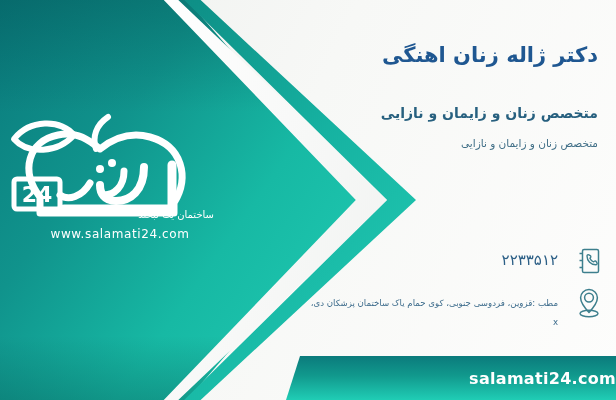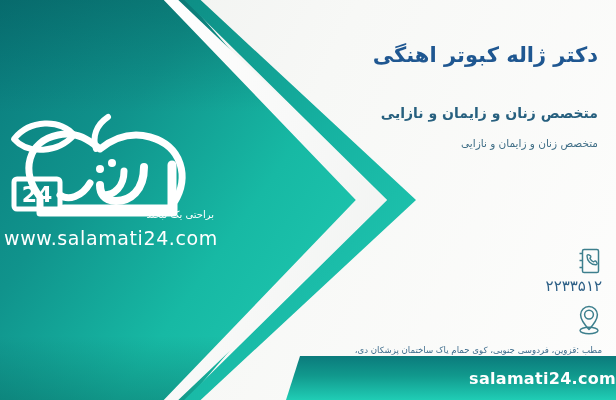--- a/index.html
+++ b/index.html
@@ -60,22 +60,22 @@
     clip-path:polygon(0 0,16px 0,100% 50%,16px 100%,0 100%,88% 50%);
     filter:drop-shadow(3px 2px 4px rgba(0,0,0,.20));
   }
 
   
   .logo-wrap{
     position:absolute;left:4px;top:105px;width:232px;height:165px;
   }
   .logo-wrap svg{display:block;width:232px;height:140px;}
   .logo-url{
-    position:absolute;left:0;top:122px;width:232px;text-align:left;
-    color:#ffffff;font-size:19px;letter-spacing:.6px;
+    position:absolute;left:0;top:122px;width:232px;text-align:center;
+    color:#ffffff;font-size:12px;letter-spacing:.6px;
     font-family:"DejaVu Sans","Liberation Sans",sans-serif;
     direction:ltr;
   }
   .logo-tag{
     position:absolute;right:22px;top:104px;
     color:#ffffff;font-size:10px;letter-spacing:1px;
     font-family:"DejaVu Sans",sans-serif;
   }
 
   
@@ -95,22 +95,22 @@
   .doc-spec2{
     position:absolute;right:18px;top:137px;width:270px;
     color:#3f6e86;font-size:10.5px;line-height:1.3;
   }
 
   
   .contact{
     position:absolute;right:14px;top:248px;width:286px;
   }
   .crow{
-    display:flex;flex-direction:column;align-items:flex-start;
-    justify-content:flex-start;margin-bottom:10px;
+    display:flex;flex-direction:row;align-items:flex-start;
+    justify-content:flex-start;margin-bottom:10px;gap:10px;
   }
   .cicon{
     width:26px;height:30px;flex:0 0 26px;margin-left:8px;
     display:flex;align-items:flex-start;justify-content:center;
   }
   .ctext{
     flex:1 1 auto;text-align:right;color:#2b5f86;
     padding-top:3px;
   }
   .phone-num{font-size:15px;letter-spacing:.5px;color:#2c5f86;}
@@ -160,27 +160,27 @@
       <path d="M140,62 C140,86 126,96 112,96 C100,96 96,88 96,80" fill="none" stroke="#ffffff" stroke-width="8" stroke-linecap="round"></path>
       <path d="M120,66 C120,82 110,90 100,90" fill="none" stroke="#ffffff" stroke-width="7" stroke-linecap="round"></path>
       <circle cx="96" cy="64" r="4" fill="#ffffff"></circle>
       <circle cx="108" cy="58" r="4" fill="#ffffff"></circle>
       <path d="M86,78 C78,92 64,96 56,90" fill="none" stroke="#ffffff" stroke-width="7" stroke-linecap="round"></path>
 
       <rect x="10" y="74" width="46" height="30" rx="3" fill="none" stroke="#ffffff" stroke-width="5"></rect>
       <text x="33" y="97" text-anchor="middle" fill="#ffffff" font-family="DejaVu Sans, sans-serif" font-size="22" font-weight="bold">24</text>
     </svg>
 
-    <div class="logo-tag">براحتی یک لبخند</div>
+    <div class="logo-tag">ساختمان یک لبخند</div>
     <div class="logo-url">www.salamati24.com</div>
   </div>
 
   <div class="content">
 
-    <div class="doc-name">دکتر ژاله کبوتر اهنگی</div>
+    <div class="doc-name">دکتر ژاله زنان اهنگی</div>
 
     <div class="doc-spec">متخصص زنان و زایمان و نازایی</div>
 
     <div class="doc-spec2">متخصص زنان و زایمان و نازایی</div>
 
     <div class="contact">
 
       <div class="crow">
         <span class="cicon">
           <svg width="22" height="26" viewBox="0 0 22 26" xmlns="http://www.w3.org/2000/svg">

